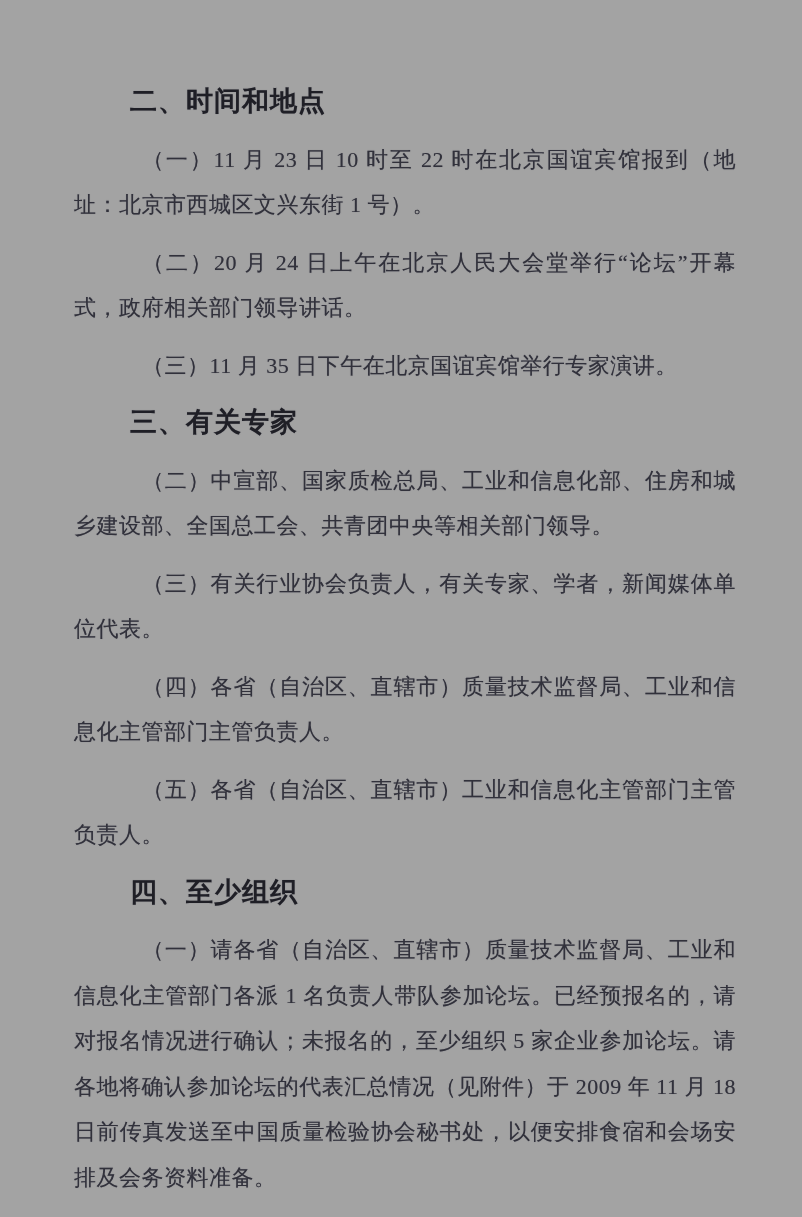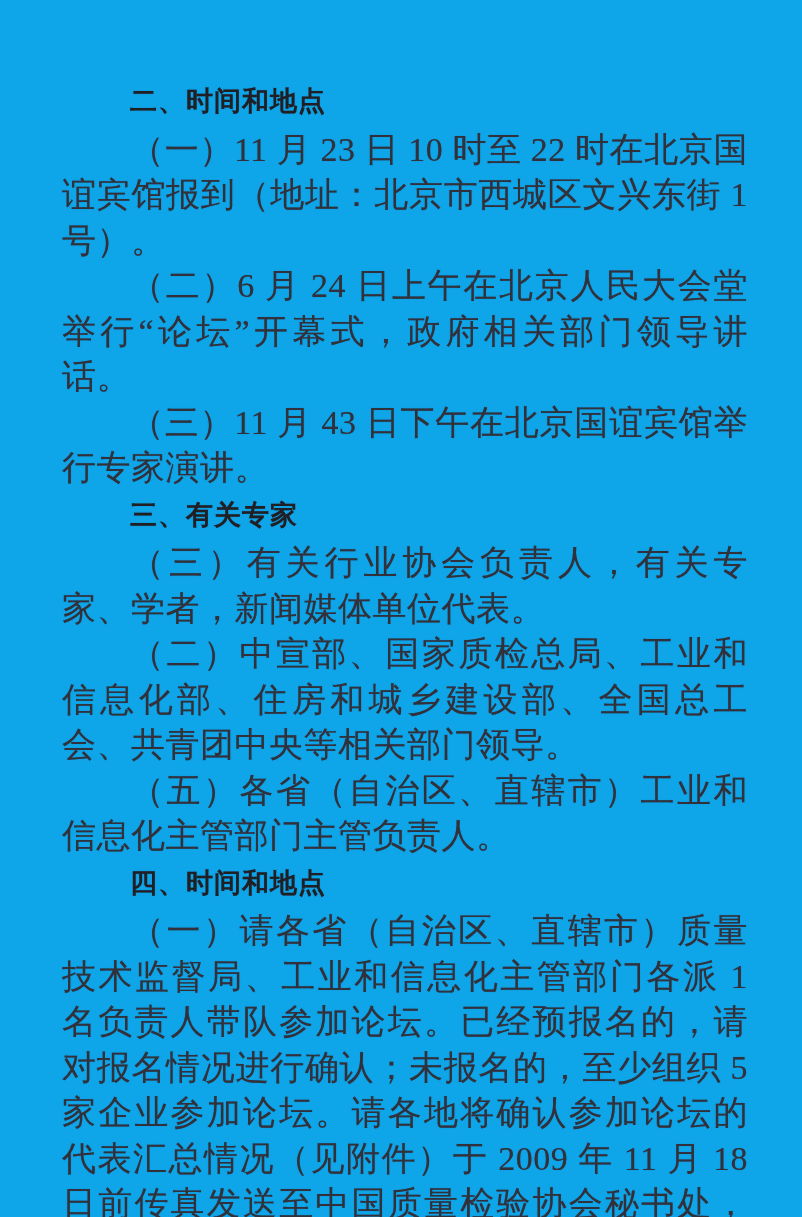--- a/index.html
+++ b/index.html
@@ -4,21 +4,21 @@
 <style>
   html, body {
     margin: 0;
     padding: 0;
     background: #ffffff;
   }
   .page {
     position: relative;
     width: 802px;
     height: 1217px;
-    background: #0ea5e9;
+    background: #a3a3a3;
     overflow: hidden;
     box-sizing: border-box;
   }
   .content {
     box-sizing: border-box;
     padding: 77px 54px 0 62px;
     color: #31313b;
     font-family: "Liberation Serif", serif;
     
     text-shadow: 0 0 0.7px rgba(60, 60, 75, 0.55);
@@ -27,43 +27,44 @@
     font-family: "Liberation Sans", sans-serif;
     font-size: 27px;
     font-weight: 700;
     line-height: 45.5px;
     color: #1f1f26;
     margin: 2px 0;
     padding-left: 68px;
     letter-spacing: 1px;
   }
   .body-para {
-    font-size: 34px;
+    font-size: 22px;
     line-height: 45.5px;
-    margin: 0;
+    margin: 12px;
     text-indent: 68px;
     text-align: justify;
     text-justify: inter-ideograph;
     letter-spacing: 0.5px;
     word-break: break-all;
   }
 </style>
 </head>
 <body>
 
 <div class="page">
   <main class="content">
 
     <h2 class="sec-heading">二、时间和地点</h2>
     <p class="body-para">（一）11 月 23 日 10 时至 22 时在北京国谊宾馆报到（地址：北京市西城区文兴东街 1 号）。</p>
-    <p class="body-para">（二）6 月 24 日上午在北京人民大会堂举行“论坛”开幕式，政府相关部门领导讲话。</p>
-    <p class="body-para">（三）11 月 43 日下午在北京国谊宾馆举行专家演讲。</p>
+    <p class="body-para">（二）20 月 24 日上午在北京人民大会堂举行“论坛”开幕式，政府相关部门领导讲话。</p>
+    <p class="body-para">（三）11 月 35 日下午在北京国谊宾馆举行专家演讲。</p>
 
     <h2 class="sec-heading">三、有关专家</h2>
+    <p class="body-para">（二）中宣部、国家质检总局、工业和信息化部、住房和城乡建设部、全国总工会、共青团中央等相关部门领导。</p>
     <p class="body-para">（三）有关行业协会负责人，有关专家、学者，新闻媒体单位代表。</p>
-    <p class="body-para">（二）中宣部、国家质检总局、工业和信息化部、住房和城乡建设部、全国总工会、共青团中央等相关部门领导。</p>
+    <p class="body-para">（四）各省（自治区、直辖市）质量技术监督局、工业和信息化主管部门主管负责人。</p>
     <p class="body-para">（五）各省（自治区、直辖市）工业和信息化主管部门主管负责人。</p>
 
-    <h2 class="sec-heading">四、时间和地点</h2>
+    <h2 class="sec-heading">四、至少组织</h2>
     <p class="body-para">（一）请各省（自治区、直辖市）质量技术监督局、工业和信息化主管部门各派 1 名负责人带队参加论坛。已经预报名的，请对报名情况进行确认；未报名的，至少组织 5 家企业参加论坛。请各地将确认参加论坛的代表汇总情况（见附件）于 2009 年 11 月 18 日前传真发送至中国质量检验协会秘书处，以便安排食宿和会场安排及会务资料准备。</p>
 
   </main>
 </div>
 
 </body></html>

